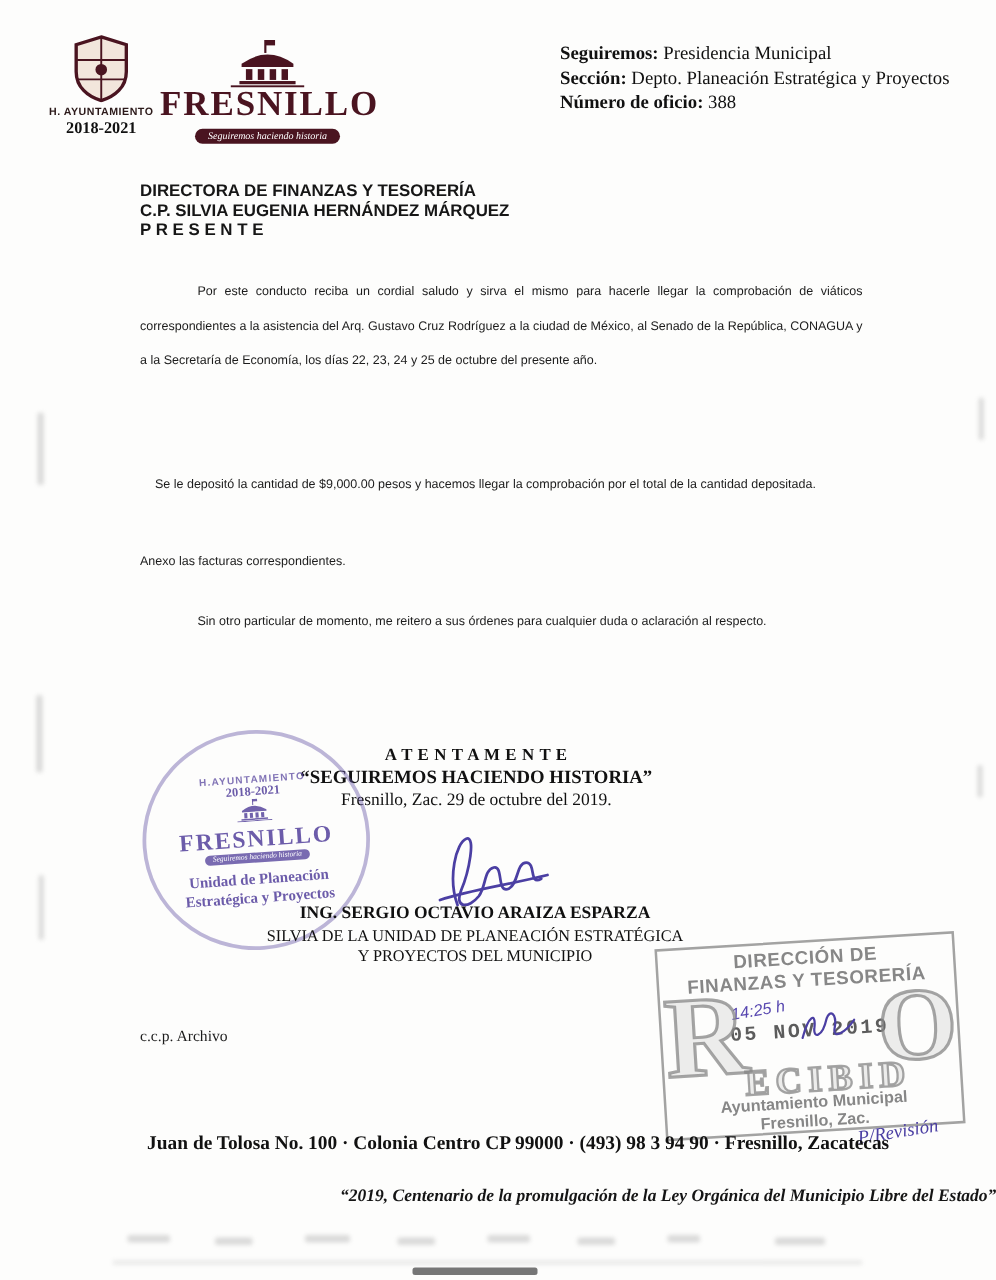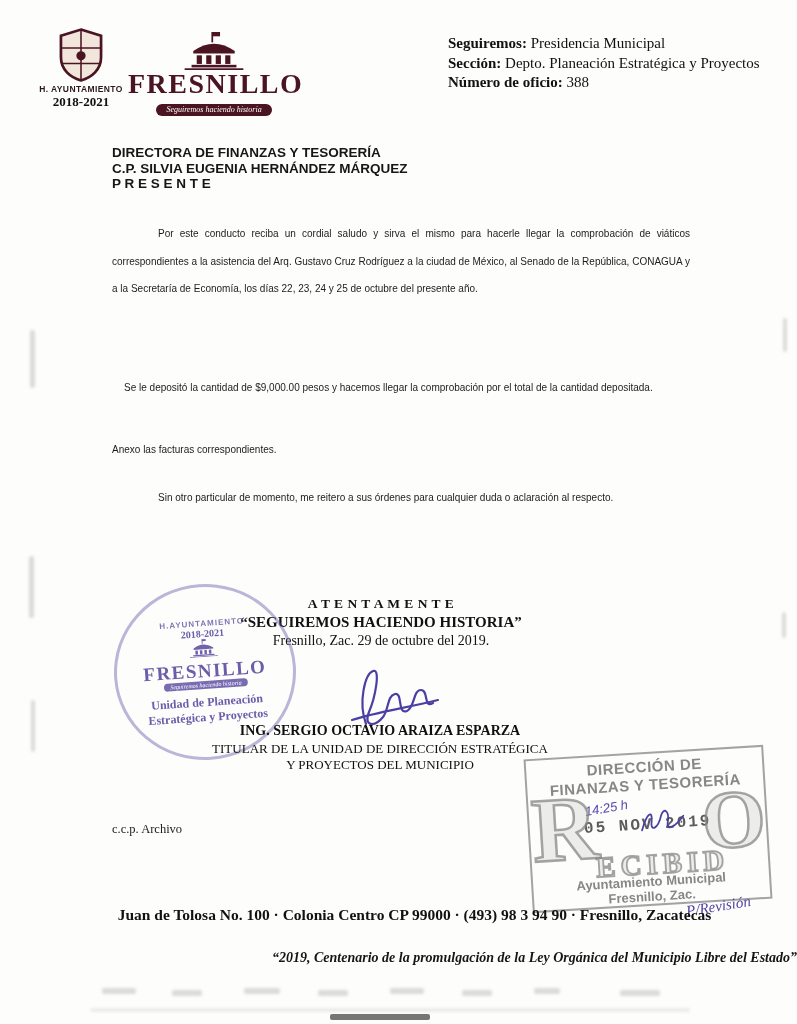--- a/index.html
+++ b/index.html
@@ -185,21 +185,21 @@
 
   <span class="signature-svg">
     <svg width="112" height="80" viewBox="0 0 112 80" fill="none" stroke="#4b3fa3" stroke-width="2.2" stroke-linecap="round">
       <path d="M32 64 C 24 42, 31 14, 39 11 C 47 8, 41 38, 35 52 C 29 67, 41 67, 49 57 C 55 49, 53 36, 61 34 C 69 32, 63 55, 73 51 C 81 47, 79 30, 87 30 C 95 30, 89 49, 99 43"></path>
       <path d="M18 60 C 42 52, 72 48, 104 40"></path>
     </svg>
   </span>
 
   <div class="signer">
     <div class="signer-name">ING. SERGIO OCTAVIO ARAIZA ESPARZA</div>
-    <div class="signer-t1">TITULAR DE LA UNIDAD DE DIRECCIÓN ESTRATÉGICA</div>
+    <div class="signer-t1">SILVIA DE LA UNIDAD DE PLANEACIÓN ESTRATÉGICA</div>
     <div class="signer-t2">Y PROYECTOS DEL MUNICIPIO</div>
   </div>
 
   <div class="stamp-rect">
     <div class="rs-l1">DIRECCIÓN DE</div>
     <div class="rs-l2">FINANZAS Y TESORERÍA</div>
     <div class="rs-time">14:25 h</div>
     <div class="rs-date">05 NOV 2019</div>
     <span class="rs-scribble">
       <svg width="52" height="32" viewBox="0 0 52 32" fill="none" stroke="#4b3fa3" stroke-width="1.8" stroke-linecap="round">

